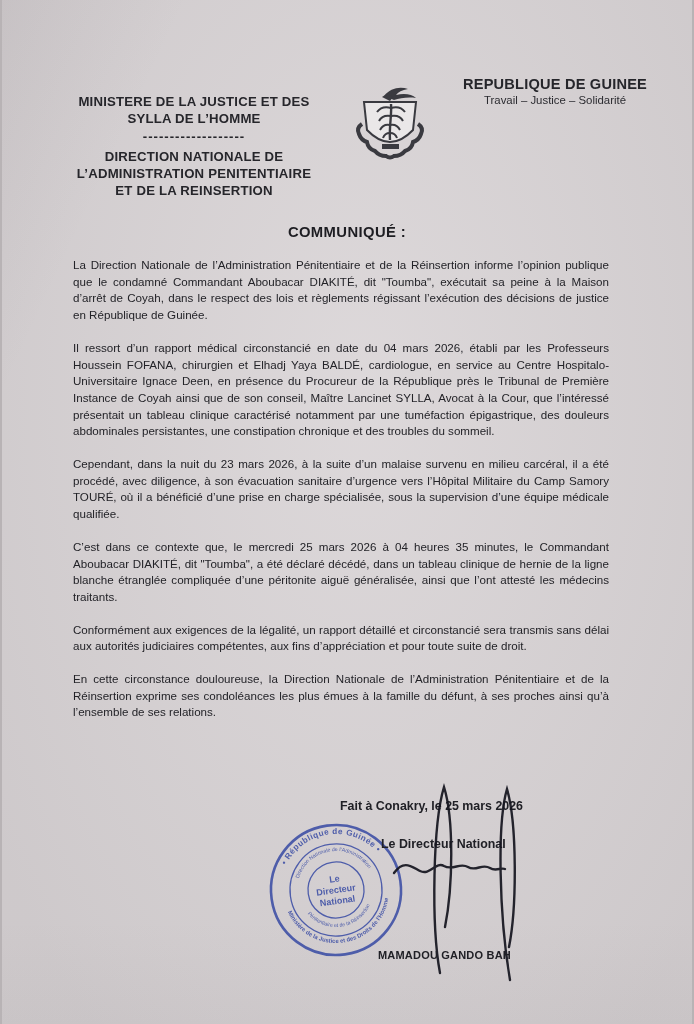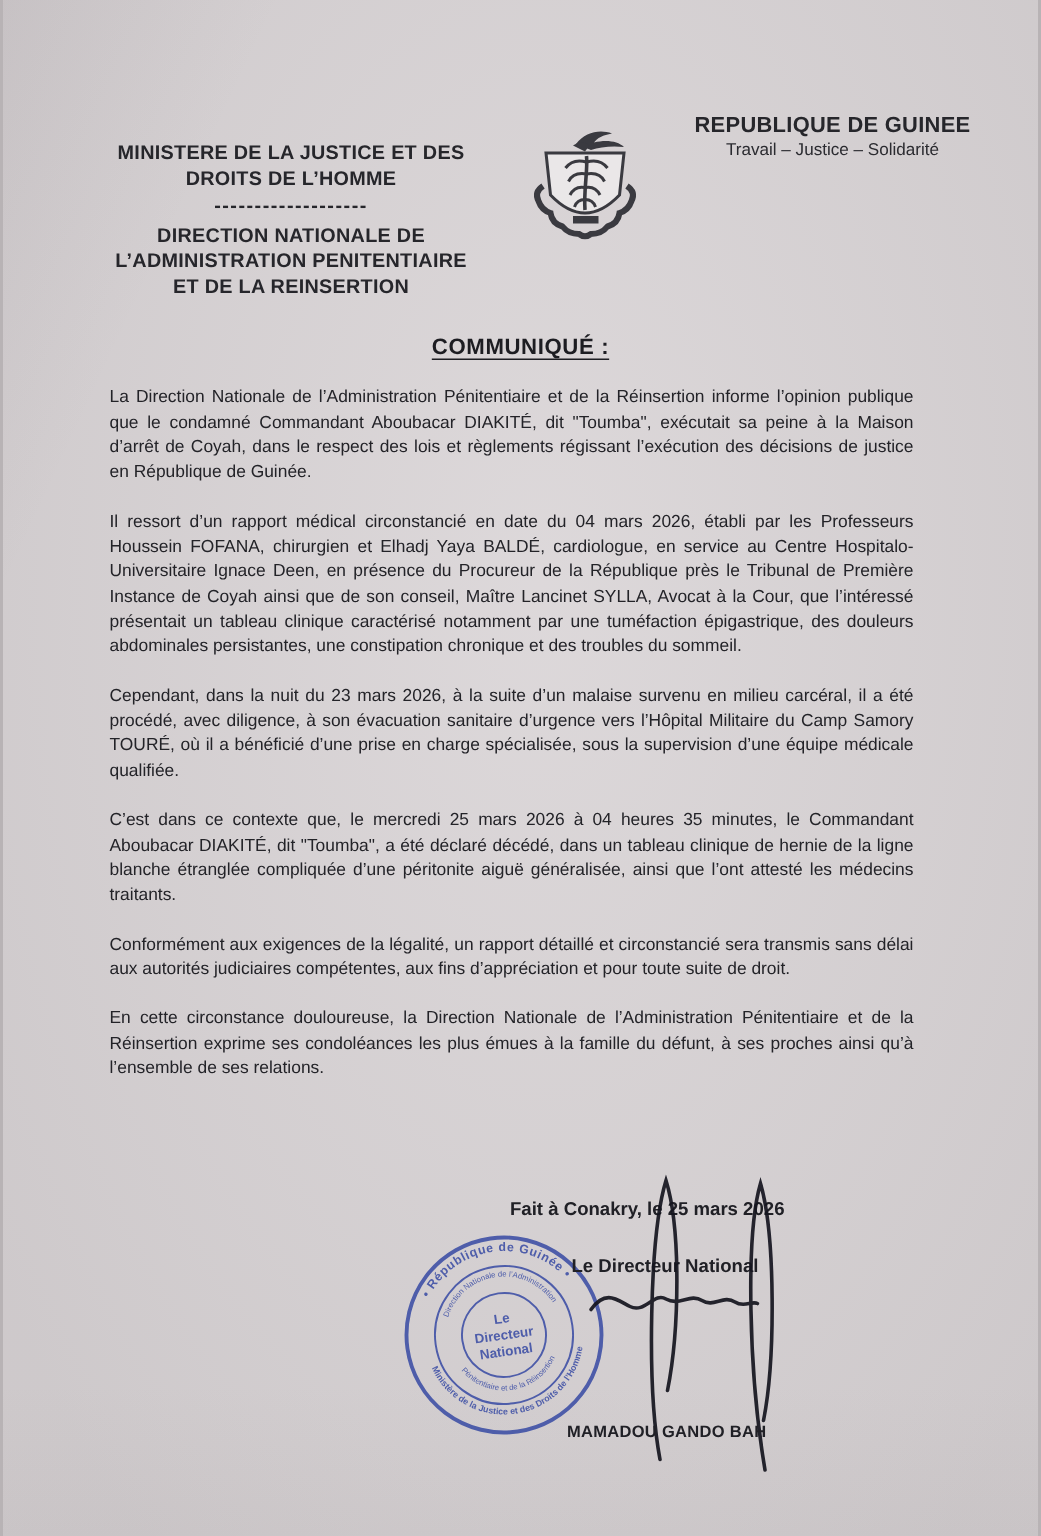--- a/index.html
+++ b/index.html
@@ -25,40 +25,40 @@
   .emblem{position:absolute;left:344px;top:84px;width:88px;height:82px;}
   .hdr-right{
     position:absolute;left:438px;top:76px;width:230px;text-align:center;
   }
   .hdr-right .republic{font-weight:bold;font-size:14.6px;letter-spacing:.2px;}
   .hdr-right .motto{font-weight:normal;font-size:11.4px;margin-top:2px;color:#2b2b30;}
   .doc-title{
     position:absolute;left:0;top:224px;width:100%;text-align:center;
     font-weight:bold;font-size:14.8px;letter-spacing:.4px;color:#1d1d22;
   }
-  .doc-title span{text-decoration:underline;text-underline-offset:3px;}
+  .doc-title span{text-underline-offset:3px;}
   .body-text{position:absolute;left:71px;top:257px;width:552px;}
   .body-text p{
     margin:0 16px 16px 0;text-align:justify;
     font-size:11.6px;line-height:16.7px;color:#232328;
   }
   .place-date{position:absolute;left:338px;top:799px;font-weight:bold;font-size:12.4px;color:#202026;}
   .sig-title{position:absolute;left:379px;top:837px;font-weight:bold;font-size:12.4px;color:#202026;}
   .sig-name{position:absolute;left:376px;top:901px;font-weight:bold;font-size:11px;letter-spacing:.2px;color:#202026;margin-top:48px;}
   .stamp{position:absolute;left:264px;top:820px;width:140px;height:140px;transform:rotate(-8deg);opacity:.88;}
   .signature{position:absolute;left:350px;top:775px;width:220px;height:212px;}
 </style>
 </head>
 <body>
 
 <div class="page">
 
   <div class="hdr-left">
     <div>MINISTERE DE LA JUSTICE ET DES</div>
-    <div>DROITS DE L’HOMME</div>
+    <div>SYLLA DE L’HOMME</div>
     <div class="hdr-sep">-------------------</div>
     <div>DIRECTION NATIONALE DE</div>
     <div>L’ADMINISTRATION PENITENTIAIRE</div>
     <div>ET DE LA REINSERTION</div>
   </div>
 
   <div class="emblem">
     <svg viewBox="0 0 88 82" width="88" height="82">
       <g fill="none" stroke="#3a3a40" stroke-width="2">
 

